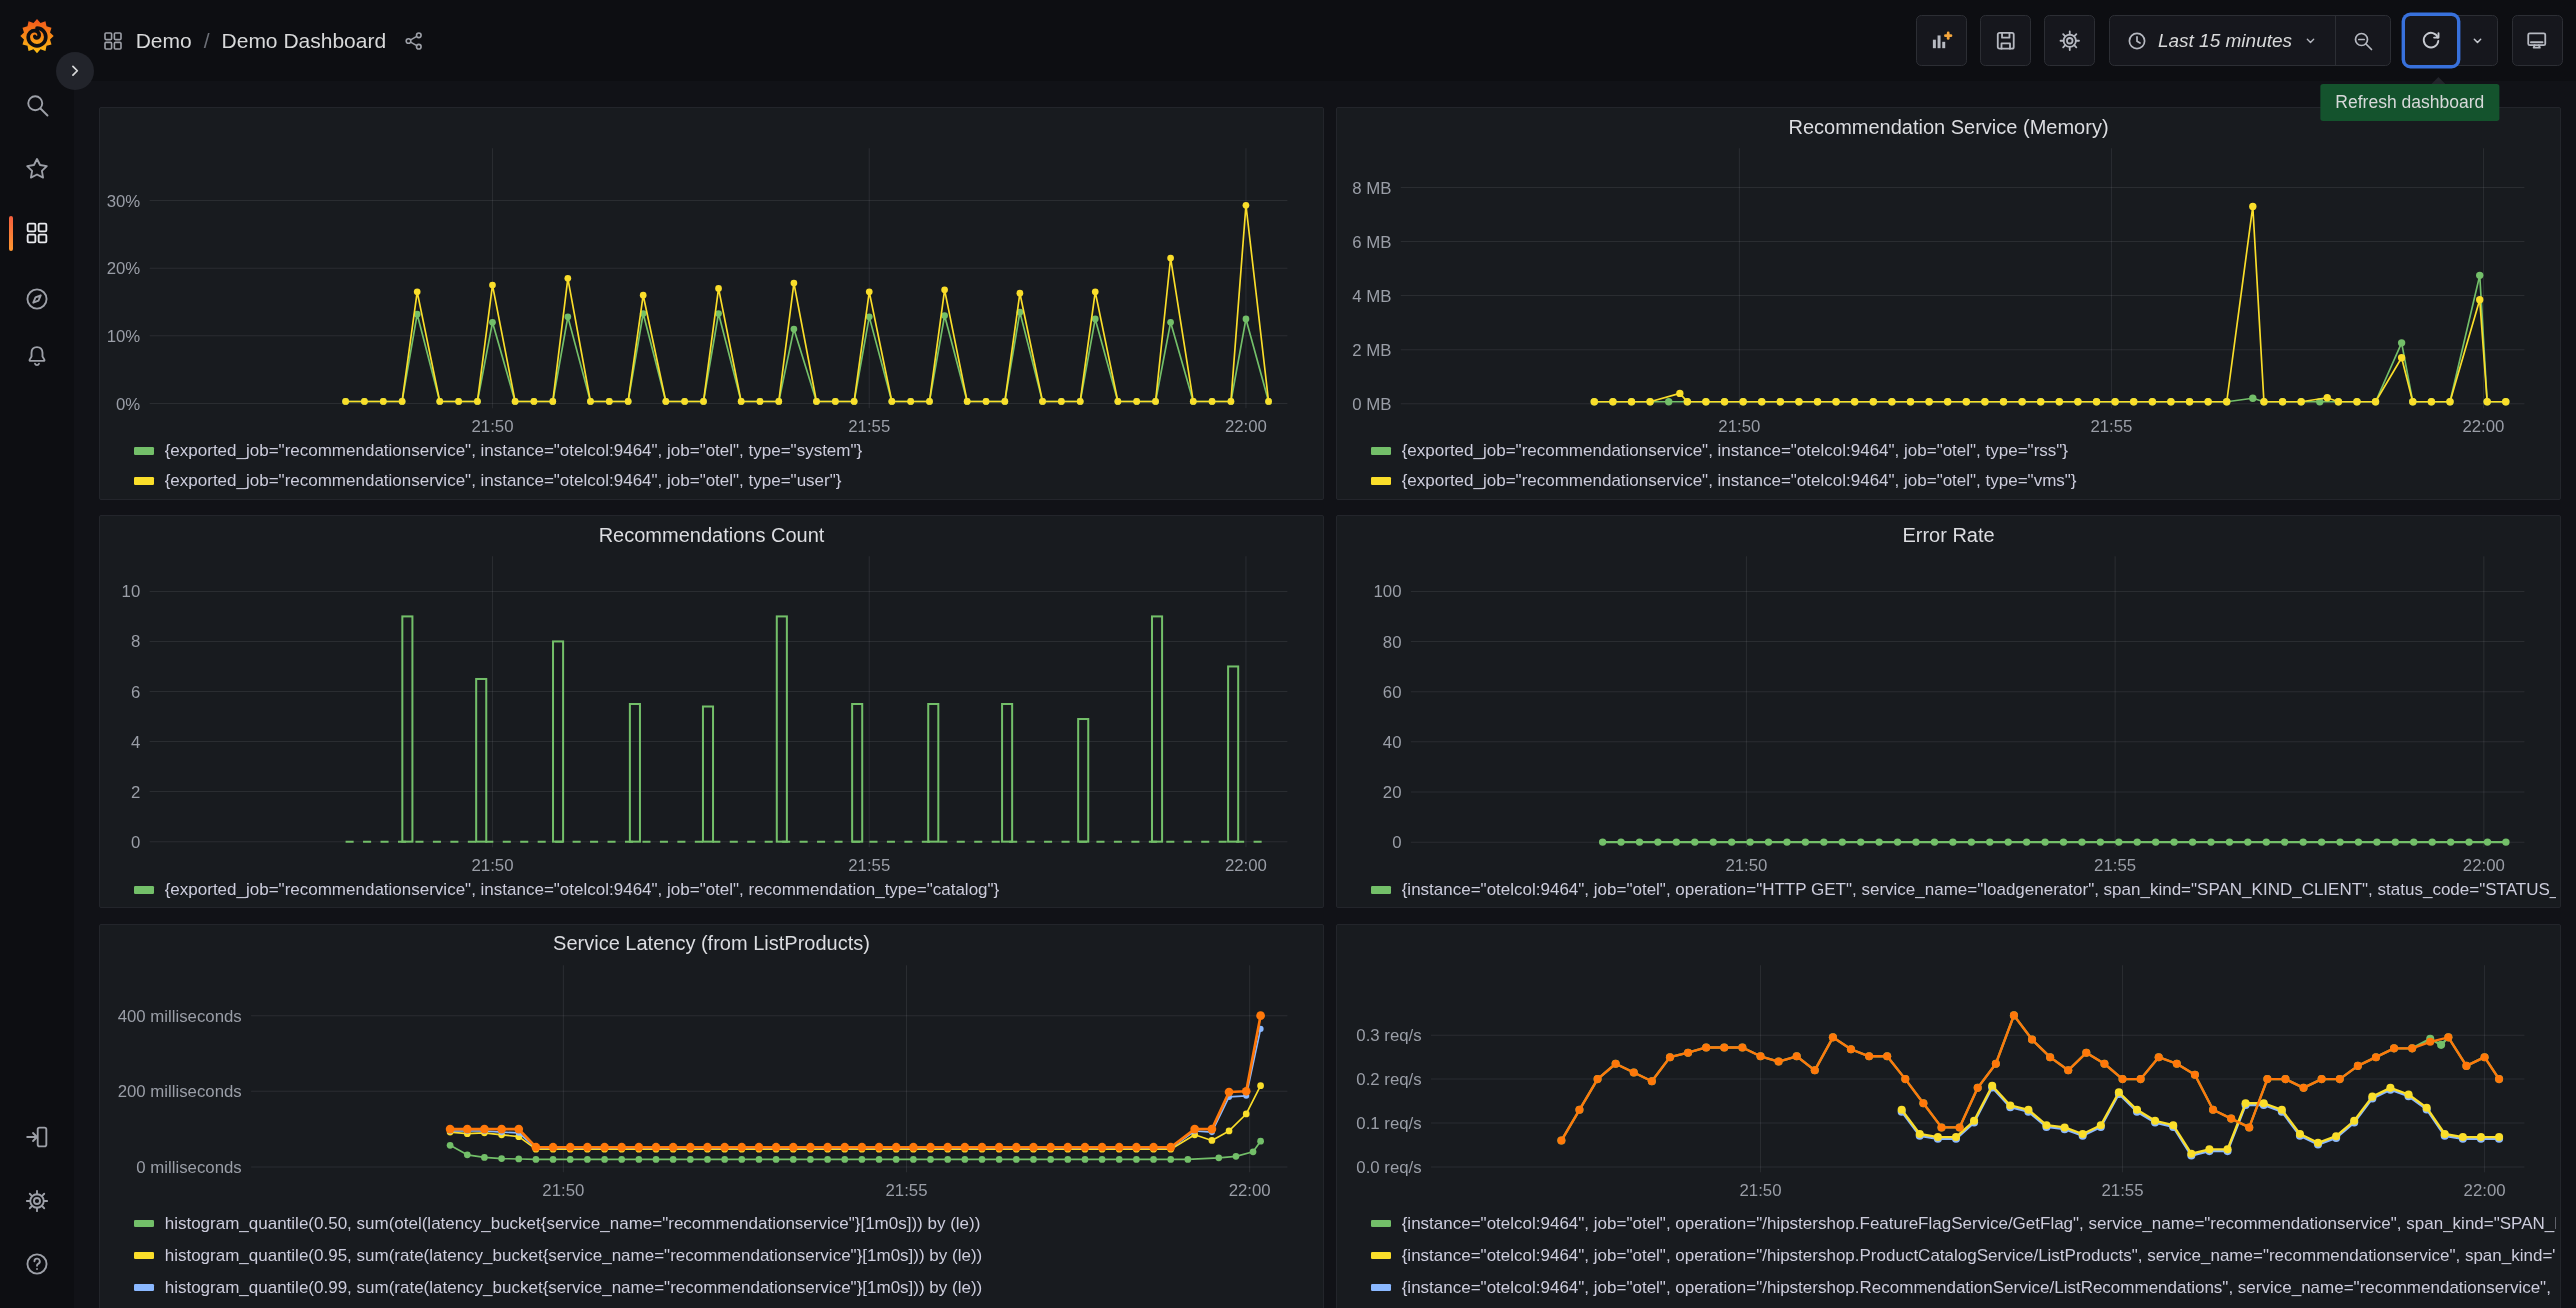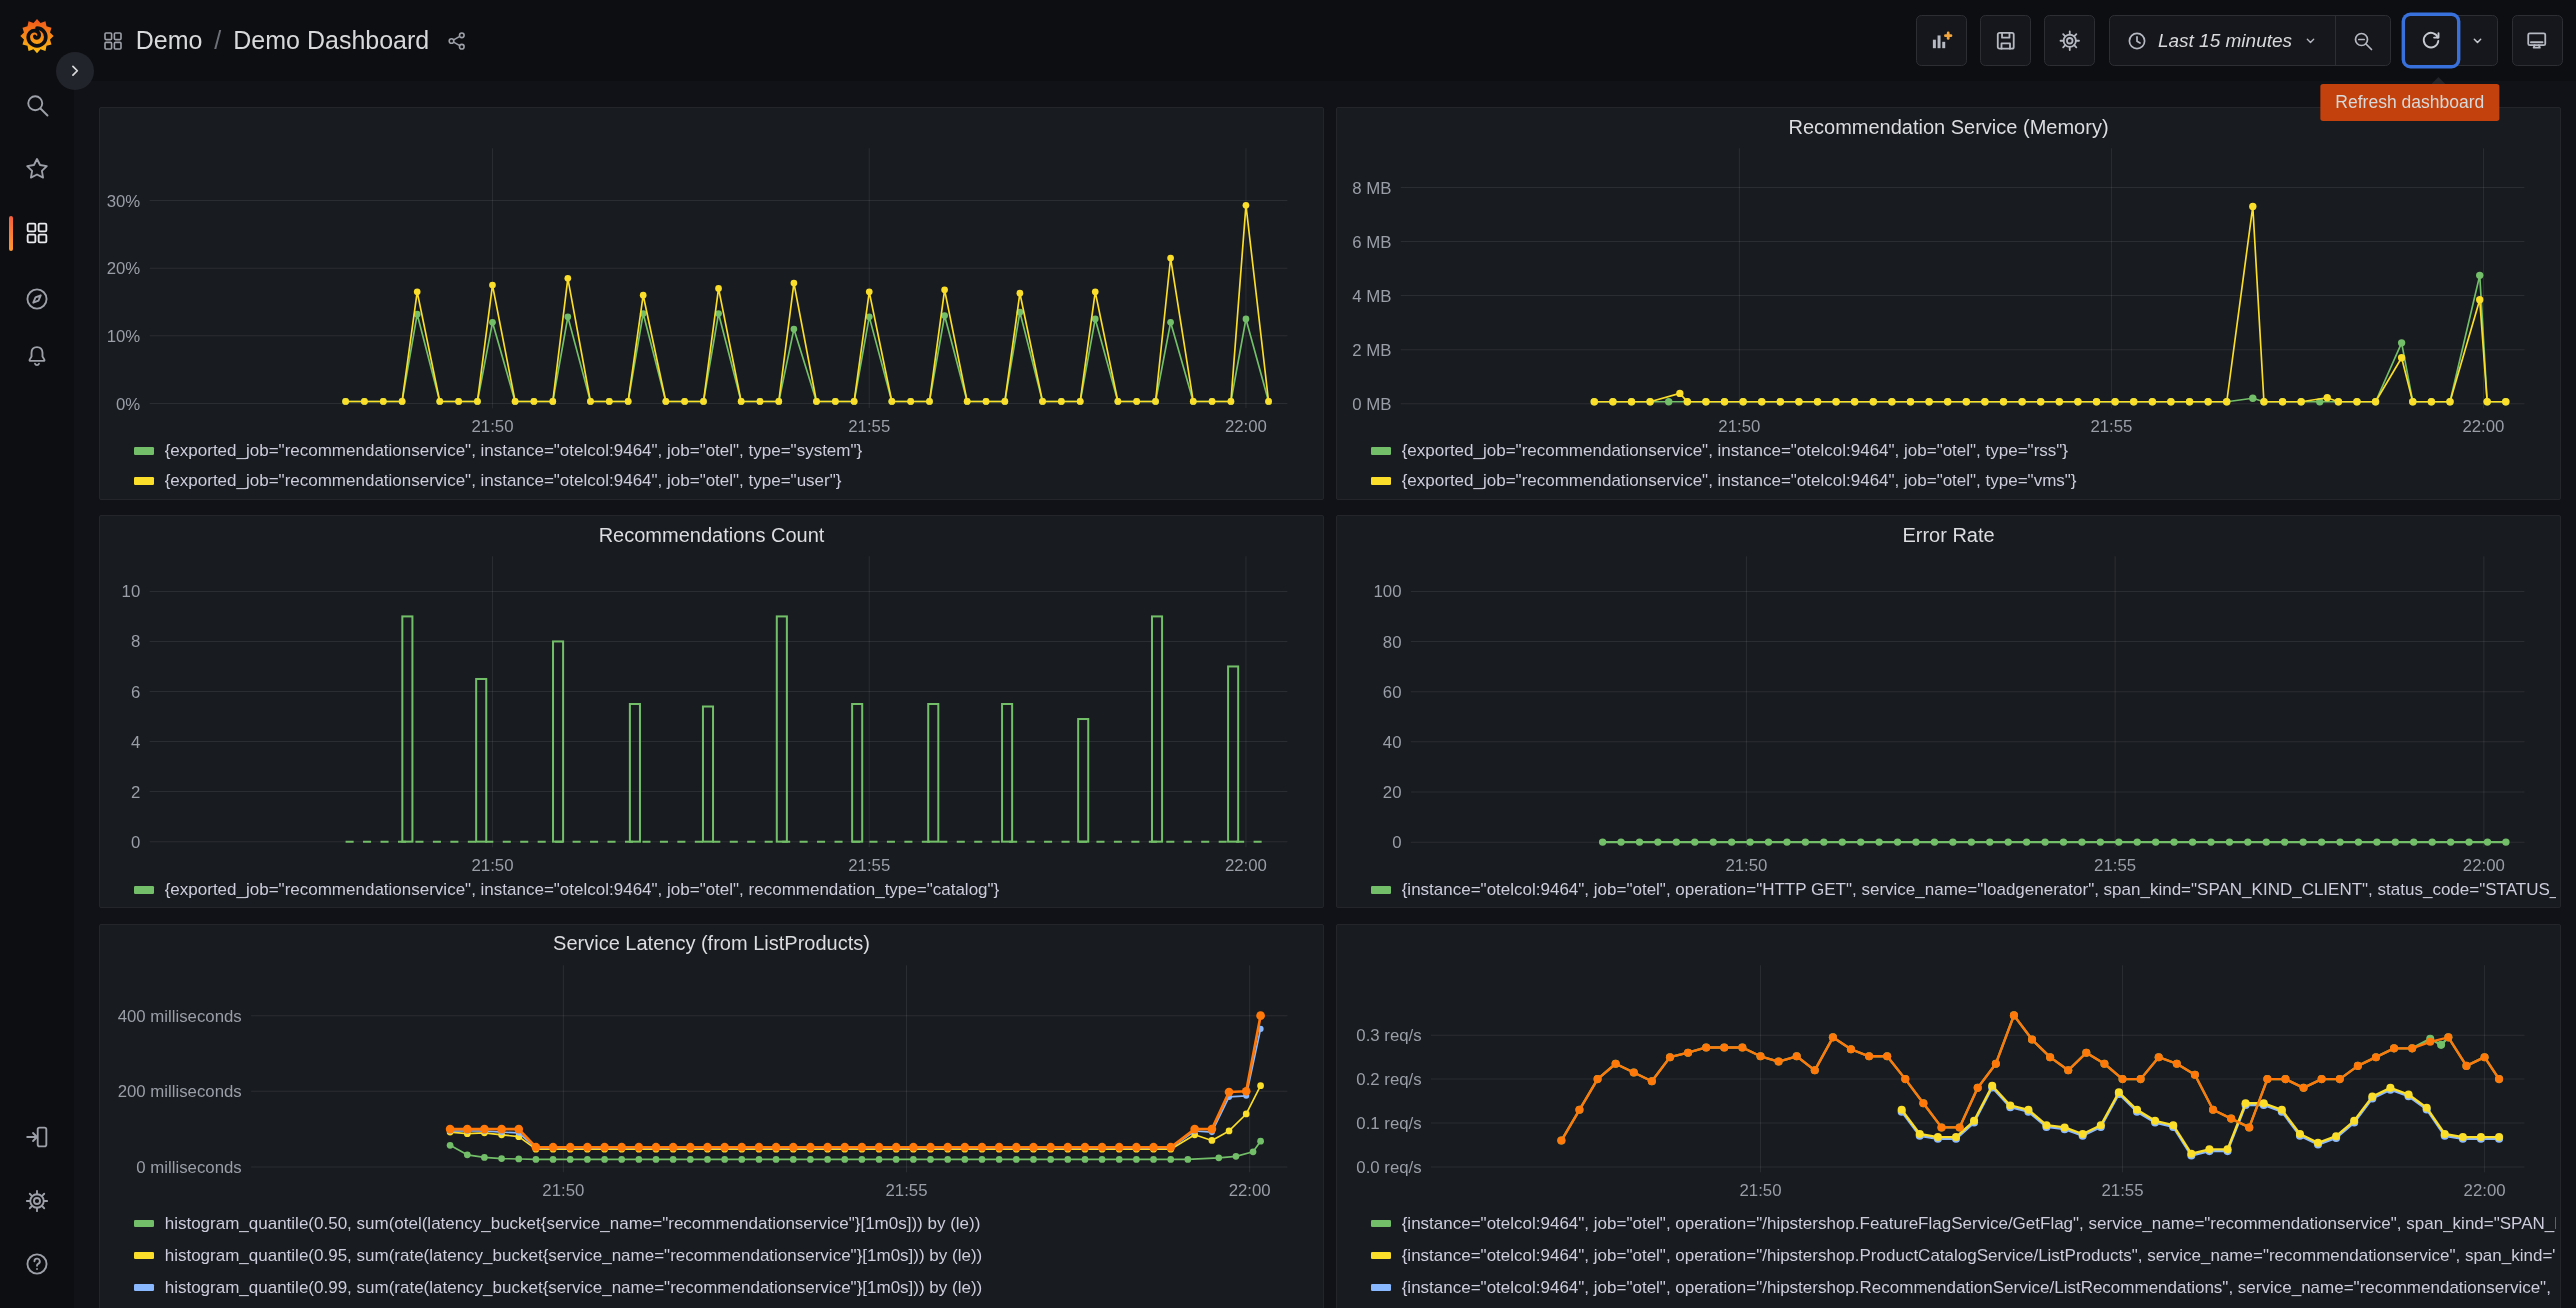--- a/index.html
+++ b/index.html
@@ -11,38 +11,38 @@
   .side-btn { position:absolute; left:0; width:74px; height:48px; display:flex; align-items:center; justify-content:center; background:none; border:none; cursor:pointer; }
   .side-btn svg { width:28px; height:28px; stroke:#9da0a8; fill:none; stroke-width:1.6; stroke-linecap:round; stroke-linejoin:round; }
   .side-btn.active svg { stroke:#e9eaee; }
   .active-bar { position:absolute; left:8.7px; top:6.7px; width:4.7px; height:35px; border-radius:2.7px;
     background:linear-gradient(180deg,#f55f3e,#ff9830); }
   .expand-circle { position:absolute; left:56px; top:52px; width:38px; height:38px; border-radius:50%;
     background:#22242b; border:none; z-index:6; display:flex; align-items:center; justify-content:center; cursor:pointer; }
   .expand-circle svg { width:17.5px; height:17.5px; stroke:#d8d9da; fill:none; stroke-width:2.4; stroke-linecap:round; stroke-linejoin:round; }
 
   .header { position:absolute; left:74px; top:0; right:0; height:81px; background:#0d0e12; display:flex; align-items:center; z-index:4; }
-  .breadcrumb { display:flex; align-items:center; gap:10.7px; margin-left:27px; font-size:25px; }
+  .breadcrumb { display:flex; gap:10.7px; margin-left:27px; font-size:21px; }
   .breadcrumb svg { width:24px; height:24px; stroke:#9da0a8; fill:none; stroke-width:1.6; }
   .crumb-sep { color:#6d7078; padding:0 1.3px; }
   .toolbar { margin-left:auto; margin-right:13.4px; display:flex; align-items:center; gap:13.4px; }
   .tb-btn { height:51px; min-width:51px; display:flex; align-items:center; justify-content:center;
     background:#16171d; border:0.7px solid #2c2e34; border-radius:5.4px; cursor:pointer; color:#c7cad1; }
   .tb-btn svg { width:25.5px; height:25.5px; stroke:#b6b9c1; fill:none; stroke-width:1.7; stroke-linecap:round; stroke-linejoin:round; }
   .tb-group { display:flex; align-items:stretch; height:51px; background:#16171d; border:0.7px solid #2c2e34; border-radius:5.4px; overflow:visible; }
   .tb-seg { display:flex; align-items:center; gap:9.4px; padding:0 14.8px; cursor:pointer;font-style:italic; }
   .tb-seg + .tb-seg { border-left:0.7px solid #2c2e34; }
   .tb-seg svg { width:24px; height:24px; stroke:#b6b9c1; fill:none; stroke-width:1.7; stroke-linecap:round; stroke-linejoin:round; }
   .time-label { font-size:19px; font-weight:500; color:#d8d9da; white-space:nowrap; }
   .refresh-wrap { position:relative; display:flex; height:51px; background:#16171d; border:0.7px solid #2c2e34; border-radius:5.4px; }
   .refresh-btn { position:relative; width:52px; display:flex; align-items:center; justify-content:center; cursor:pointer; border-radius:5.4px;
     box-shadow:0 0 0 3.4px #3871dc; }
   .refresh-btn svg, .caret-btn svg { width:24px; height:24px; stroke:#c7cad1; fill:none; stroke-width:1.9; stroke-linecap:round; stroke-linejoin:round; }
   .caret-btn { width:40px; display:flex; align-items:center; justify-content:center; cursor:pointer; }
-  .tooltip { position:absolute; top:68px; left:50%; transform:translateX(-62%); background:#c2410c; color:#d8d9da;
+  .tooltip { position:absolute; top:68px; left:50%; transform:translateX(-62%); background:#14532d; color:#d8d9da;
     font-size:17.5px; padding:8px 14.8px; border-radius:2.7px; white-space:nowrap; z-index:10; }
   .tooltip::before { content:""; position:absolute; top:-6.7px; left:62%; border:7.4px solid transparent; border-bottom-color:#22242a; border-top:none; }
 
   
   #panels { position:absolute; left:99px; top:107px; display:grid;
     grid-template-columns:1225px 1225px; grid-auto-rows:393px; gap:15.4px 12px; }
   .panel { position:relative; width:1225px; height:393px; background:#181b1f; border:0.7px solid #23252b; border-radius:2px; overflow:hidden; }
   .panel-title { position:absolute; top:0; left:0; right:0; height:38px; display:flex; align-items:center; justify-content:center;
     font-size:20px; font-weight:500; color:#dcdde1; cursor:pointer; }
   .panel svg.chart { position:absolute; inset:0; font-family:"Liberation Sans", sans-serif; }

